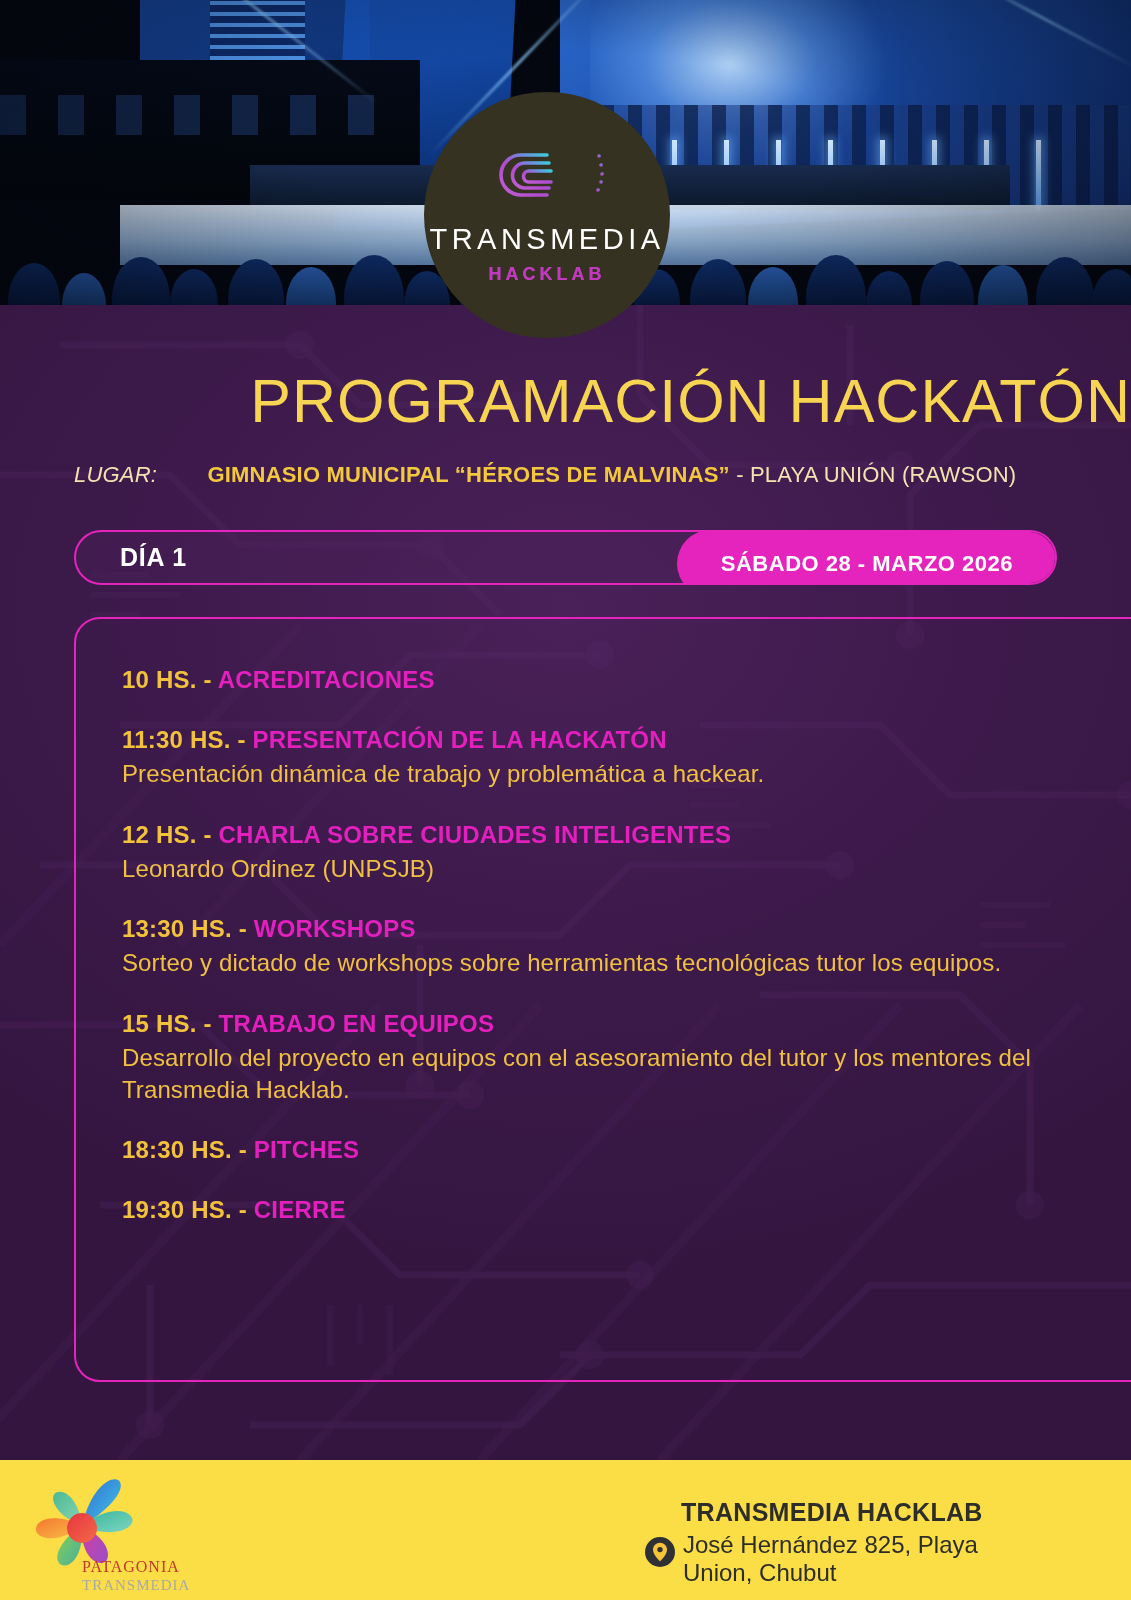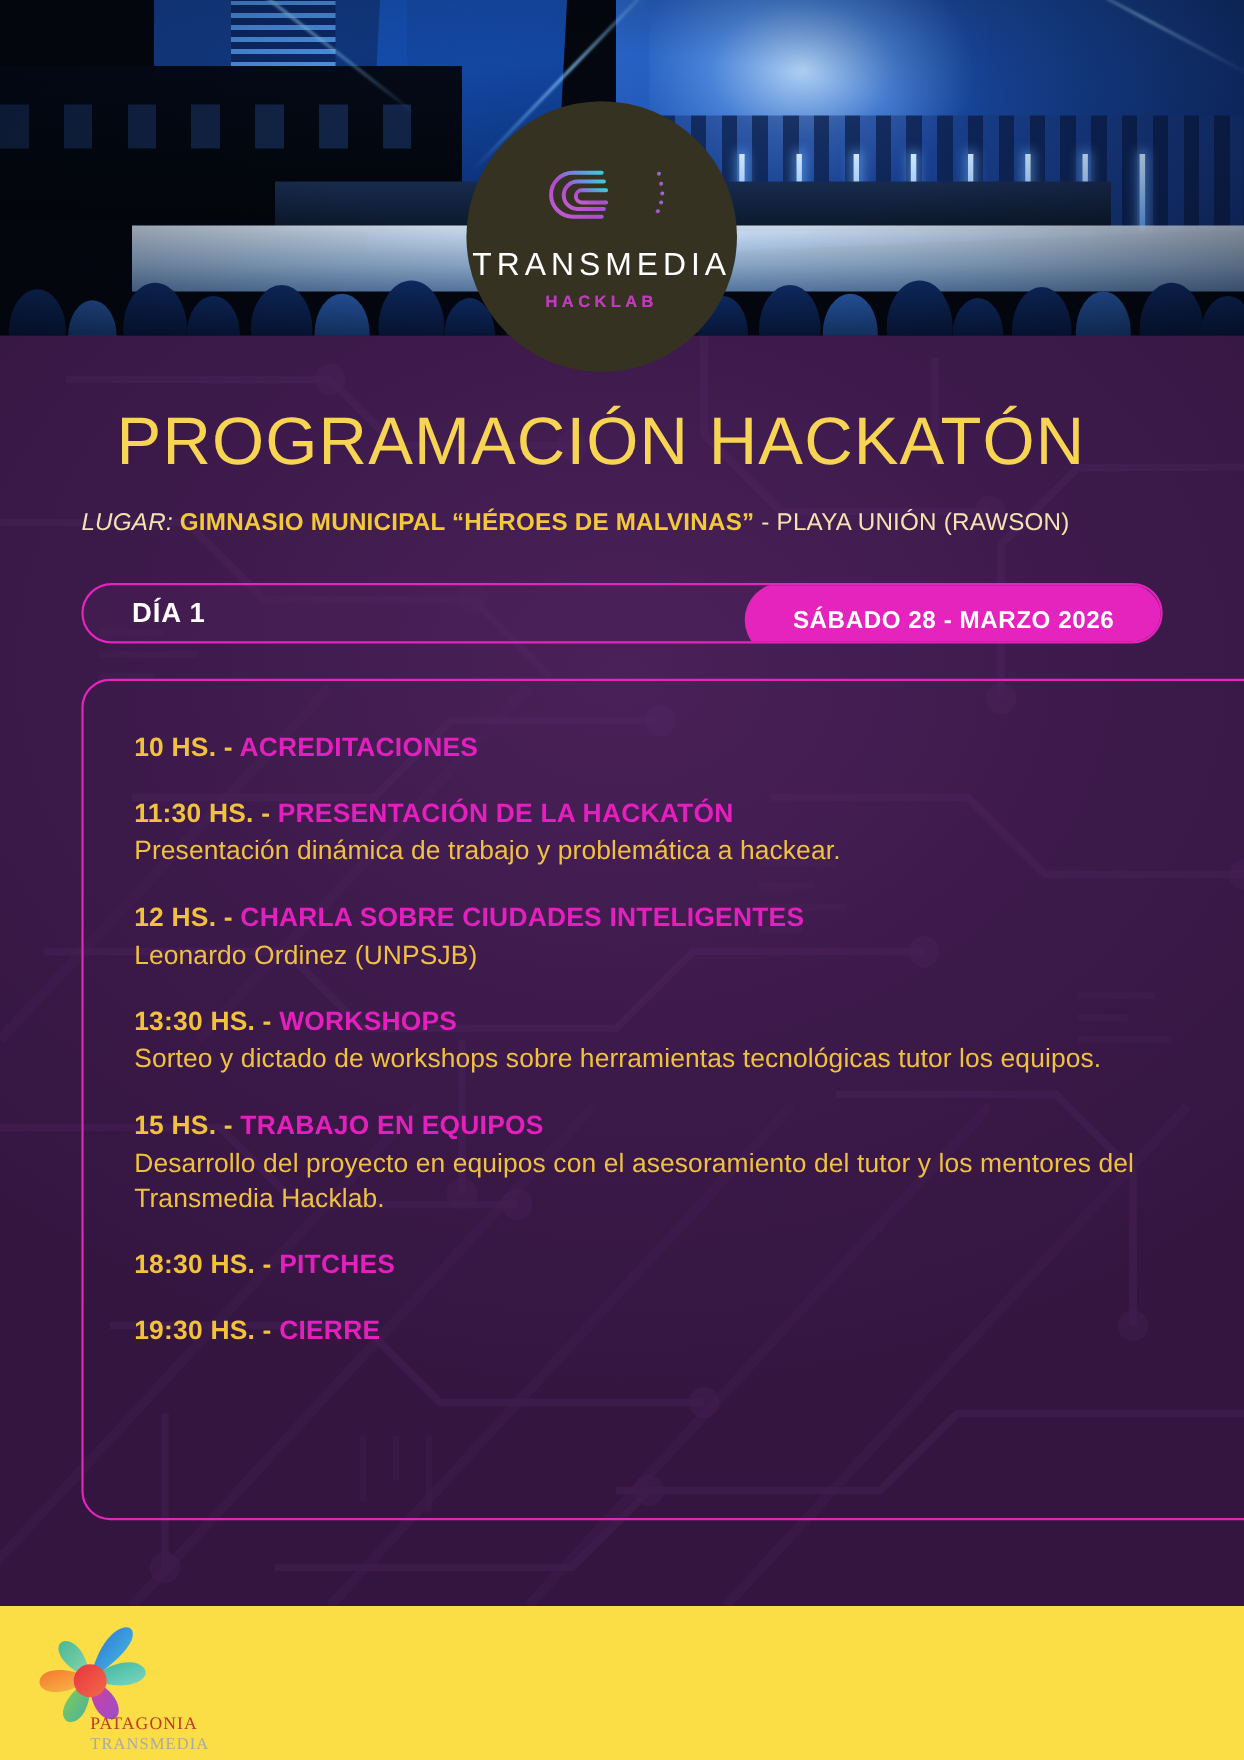--- a/index.html
+++ b/index.html
@@ -112,52 +112,52 @@
     display:flex; flex-direction:column;
     align-items:center; justify-content:center;
   }
   .lb-mark { width:120px; height:62px; margin-bottom:16px; }
   .lb-name {
     color:#ffffff; font-size:29px; letter-spacing:4.5px;
     font-weight:400; font-family:"Liberation Sans", sans-serif;
   }
   .lb-sub {
     margin-top:8px;
-    font-size:15px; letter-spacing:4px; font-weight:bold;
+    font-size:18px; letter-spacing:4px; font-weight:bold;
     background:linear-gradient(90deg,#b24bd4,#d633b0);
     -webkit-background-clip:text; background-clip:text; color:#c239bf;
   }
 
   
   .circuit {
     position:absolute; left:0; top:305px; width:1131px; height:1155px;
     opacity:.30;
     pointer-events:none;
   }
 
   
   .content { position:absolute; left:0; top:305px; width:1131px; z-index:4; }
 
   .title {
     margin:66px 0 0 0;
-    text-align:left;
+    text-align:right;
     padding-left:106px;
     color:#f7d552;
     font-size:61px;
     letter-spacing:1px;
     font-weight:400;
     line-height:1;
     white-space:nowrap;
   }
   .venue {
     padding-left:74px; margin-top:30px;
     font-size:22px; letter-spacing:.2px; white-space:nowrap;
   }
   .venue .lbl { color:#f4e3b0; font-weight:400;font-style:italic; }
-  .venue .bold { color:#f2c83c; font-weight:bold; }
+  .venue .bold { color:#f2c83c; font-weight:bold;margin-left:44px; }
   .venue .tail { color:#f4e3b0; font-weight:400; }
 
   
   .day-pill {
     position:relative;
     margin:42px 0 0 74px;
     width:983px; height:55px;
     border:2.5px solid #e424bd;
     border-radius:34px;
     display:flex; align-items:center;
@@ -462,14 +462,26 @@
         <path d="M0 0 C30 14 30 36 20 37 C9 38 -2 22 0 0Z" fill="url(#pp)"></path>
         <path d="M0 0 C2 32 -14 44 -22 38 C-30 31 -20 12 0 0Z" fill="url(#pg)"></path>
         <path d="M0 0 C-26 20 -48 12 -46 2 C-44 -9 -22 -12 0 0Z" fill="url(#po)"></path>
         <path d="M0 0 C-30 -12 -34 -32 -24 -34 C-13 -36 -2 -20 0 0Z" fill="url(#pt2)" opacity=".9"></path>
         <circle cx="0" cy="2" r="15" fill="url(#pr)"></circle>
       </g>
       <text x="52" y="98" font-family="Liberation Serif, serif" font-size="16" letter-spacing="1" fill="#c0392b">PATAGONIA</text>
       <text x="52" y="116" font-family="Liberation Serif, serif" font-size="15" letter-spacing="1" fill="#a9a9a9">TRANSMEDIA</text>
     </svg>
 
+    <div class="foot-info">
+      <div class="foot-name">TRANSMEDIA HACKLAB</div>
+      <div class="foot-addr-row">
+        <span class="pin-icon">
+          <svg width="16" height="20" viewBox="0 0 16 20">
+            <path d="M8 0.8C4.1 0.8 1 3.9 1 7.8 1 13 8 19.4 8 19.4S15 13 15 7.8C15 3.9 11.9 0.8 8 0.8z" fill="#f5c33a"></path>
+            <circle cx="8" cy="7.6" r="2.7" fill="#2f3033"></circle>
+          </svg>
+        </span>
+        <span class="foot-addr">José Hernández 825, Playa Union, Chubut</span>
+      </div>
+    </div>
   </div>
 </div>
 
 </body></html>

